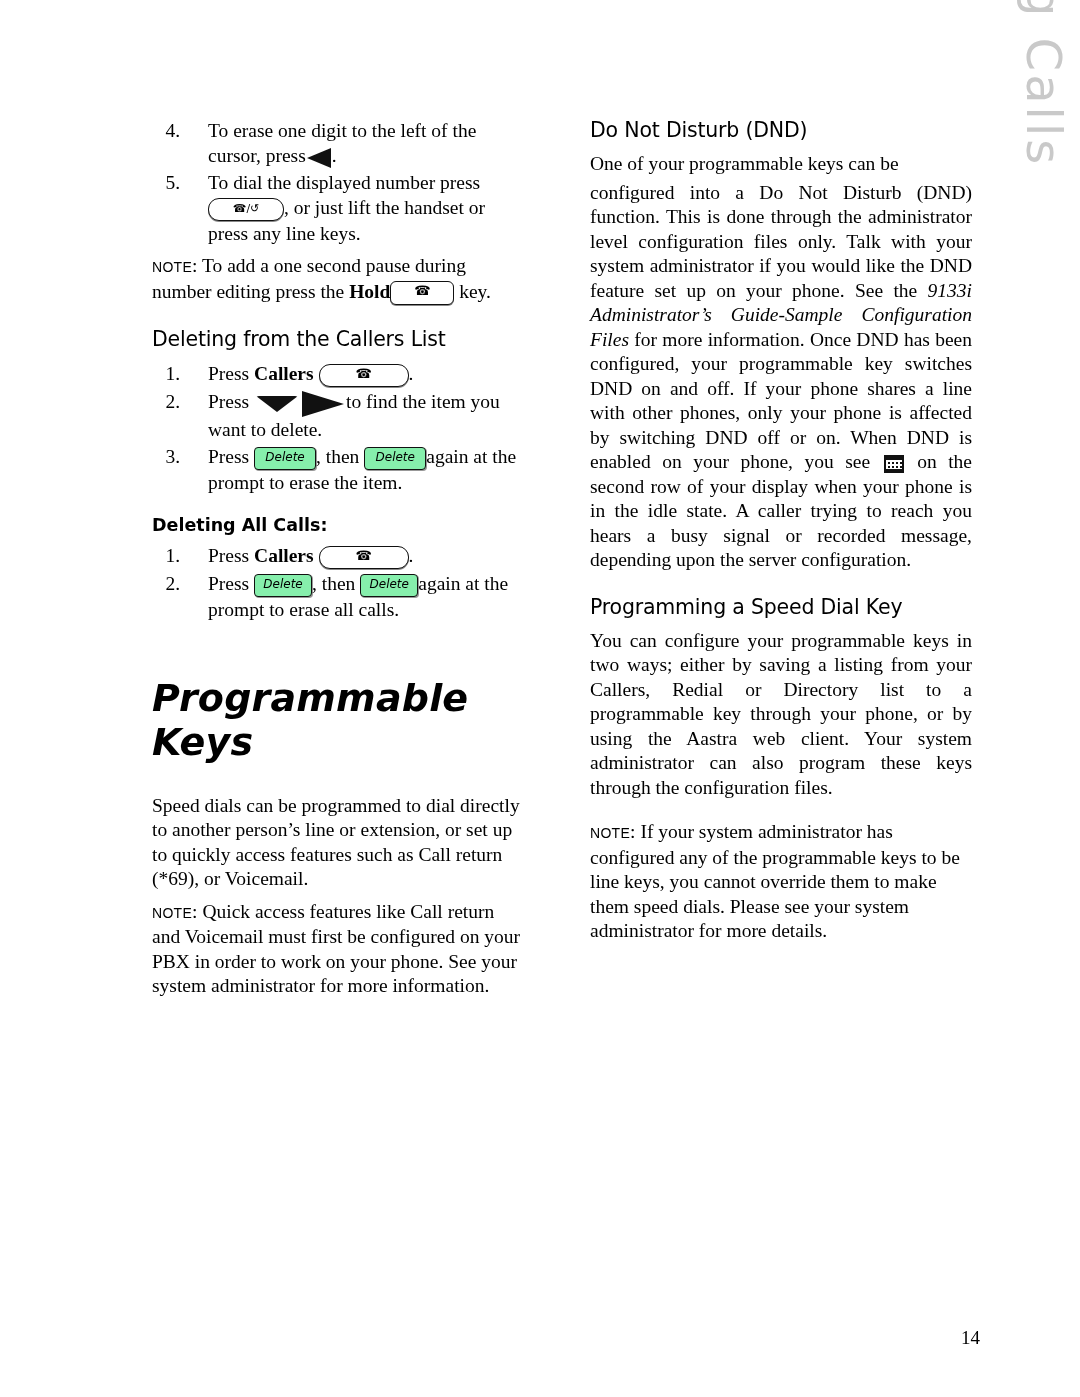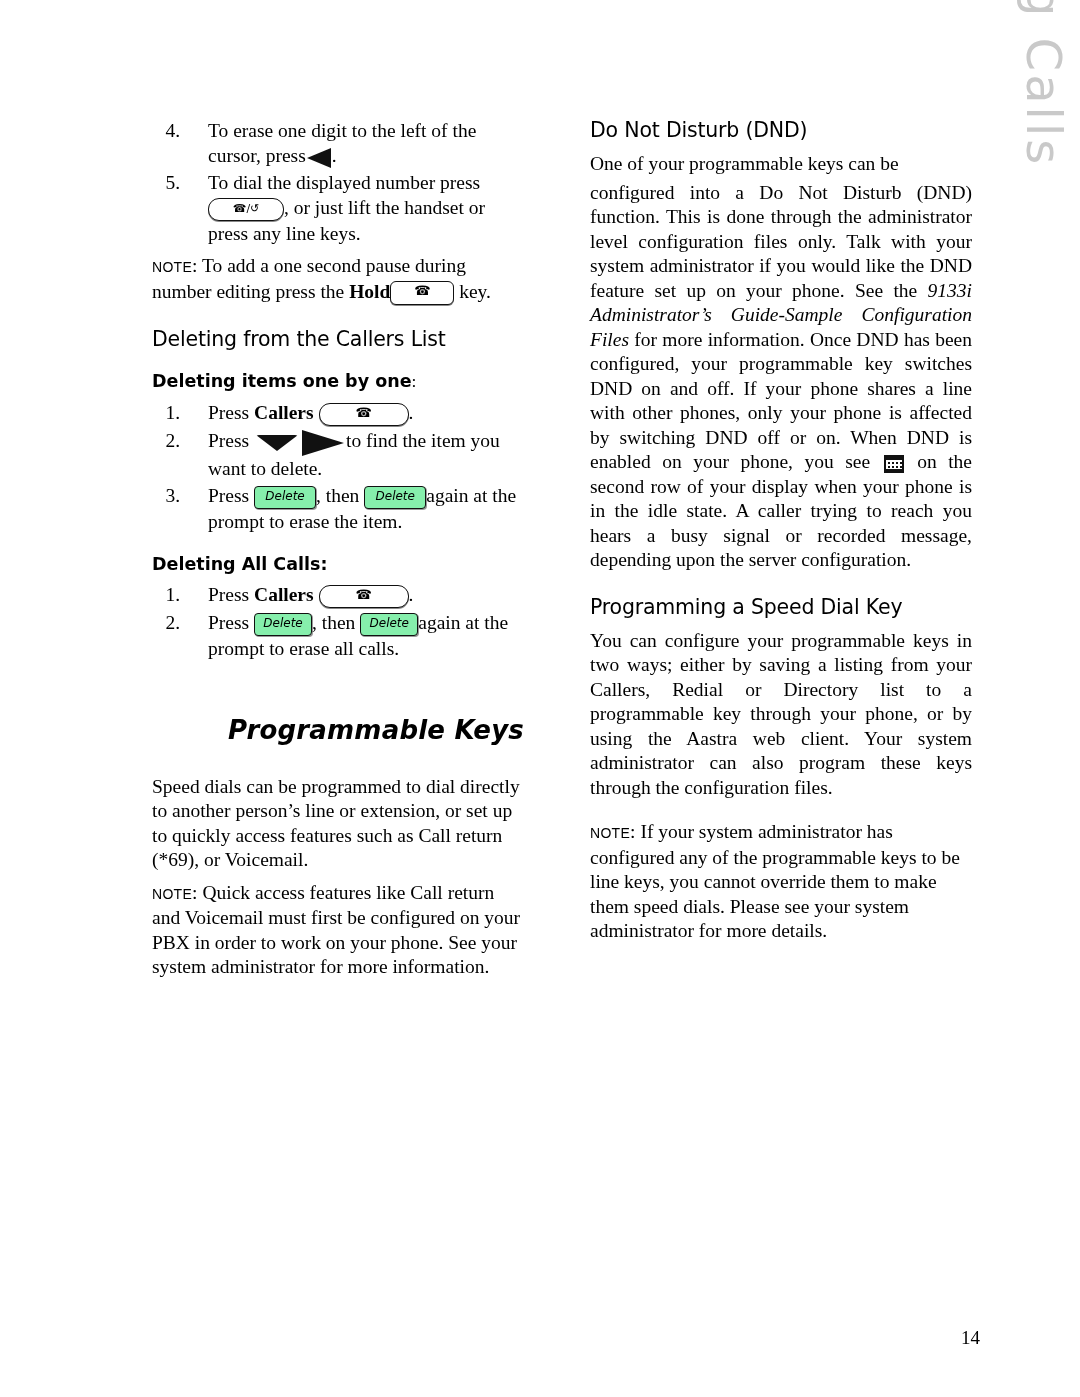--- a/index.html
+++ b/index.html
@@ -58,24 +58,23 @@
   h3.sub {
     font-family: "DejaVu Sans", sans-serif;
     font-size: 17.5px;
     font-weight: bold;
     margin: 20px 0 8px 0;
   }
   h1.big {
     font-family: "DejaVu Sans", sans-serif;
     font-style: italic;
     font-weight: bold;
-    font-size: 26px;
+    font-size: 38px;
     margin: 54px 0 30px 0;
     letter-spacing: 0.2px;
-    text-align: right;
   }
   p.body {
     font-size: 19.5px;
     line-height: 24.5px;
     margin: 0 0 4px 0;
   }
   p.just {
     text-align: justify;
   }
   .ol {
@@ -232,21 +231,20 @@
       </div>
     </div>
 
     <div class="note">
       <span class="lbl">NOTE</span><span>: To add a one second pause during number editing press the </span><span class="bold">Hold</span><span class="key-oval hold"><span class="handset-glyph">☎</span></span><span> key.</span>
     </div>
 
     <h2 class="sec">Deleting from the Callers List</h2>
 
 
-    <h3 class="sub"><span>Deleting items one by one</span><span style="font-family:'Liberation Serif',serif;font-weight:normal;">:</span></h3>
 
     <div class="ol">
       <div class="li">
         <span class="num">1.</span>
         <span class="txt"><span>Press </span><span class="bold">Callers</span> <span class="key-oval wide"><span class="handset-glyph">☎</span></span><span>.</span></span>
       </div>
       <div class="li">
         <span class="num">2.</span>
         <span class="txt"><span>Press </span><span class="tri-down"></span><span class="tri-right"></span><span>to find the item you want to delete.</span></span>
       </div>

